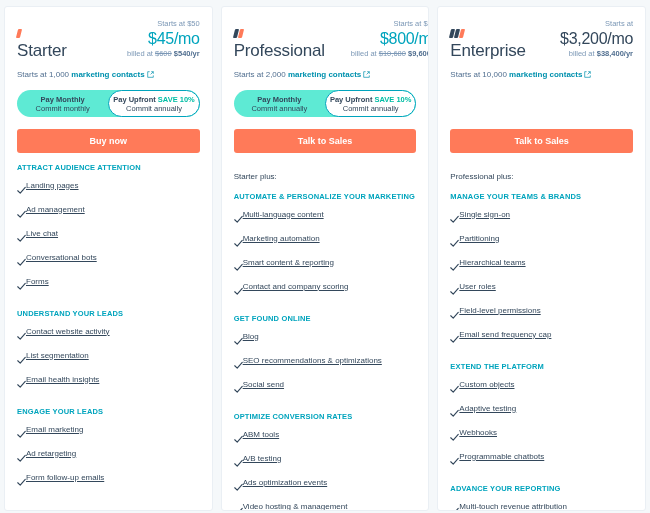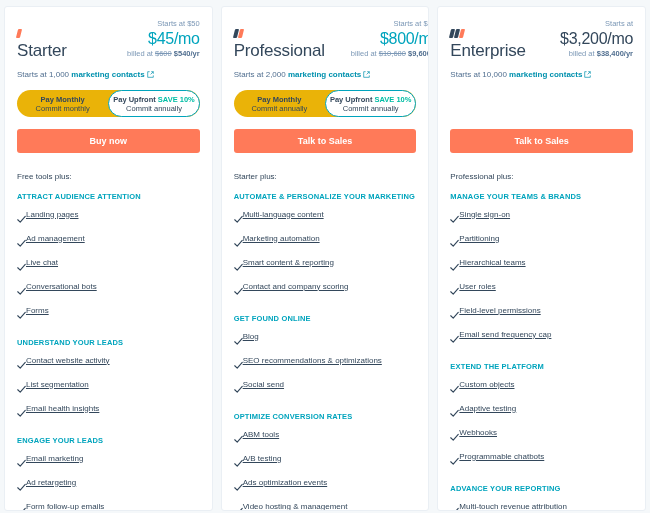--- a/index.html
+++ b/index.html
@@ -115,21 +115,21 @@
   .ext-icon {
     display: inline-block;
     vertical-align: -1px;
     margin-left: 2px;
   }
 
   
   .billing-toggle {
     margin-top: 9px;
     height: 27px;
-    background: #eab308;
+    background: #5eead4;
     border-radius: 14px;
     display: flex;
     align-items: stretch;
     position: relative;
   }
   .toggle-opt {
     flex: 1 1 50%;
     display: flex;
     flex-direction: column;
     align-items: center;
@@ -232,21 +232,20 @@
         <div class="toggle-opt">
           <span class="t1">Pay Monthly</span>
           <span class="t2">Commit monthly</span>
         </div>
         <div class="toggle-opt selected">
           <span class="t1"><span>Pay Upfront</span> <span class="save-badge">SAVE 10%</span></span>
           <span class="t2">Commit annually</span>
         </div>
       </div>
       <button class="cta-button">Buy now</button>
-      <div class="plus-line">Free tools plus:</div>
       <div class="feature-section first">
         <div class="section-title">Attract audience attention</div>
         <div class="feature-row">
           <span class="check"><svg width="9" height="9" viewBox="0 0 12 12" aria-hidden="true">
               <path d="M1 6.3 L4.3 9.4 L11 1.8" fill="none" stroke="#33475b" stroke-width="1.5" stroke-linecap="round" stroke-linejoin="round"></path>
             </svg></span>
           <span class="feature-label">Landing pages</span>
         </div>
         <div class="feature-row">
           <span class="check"><svg width="9" height="9" viewBox="0 0 12 12" aria-hidden="true">

